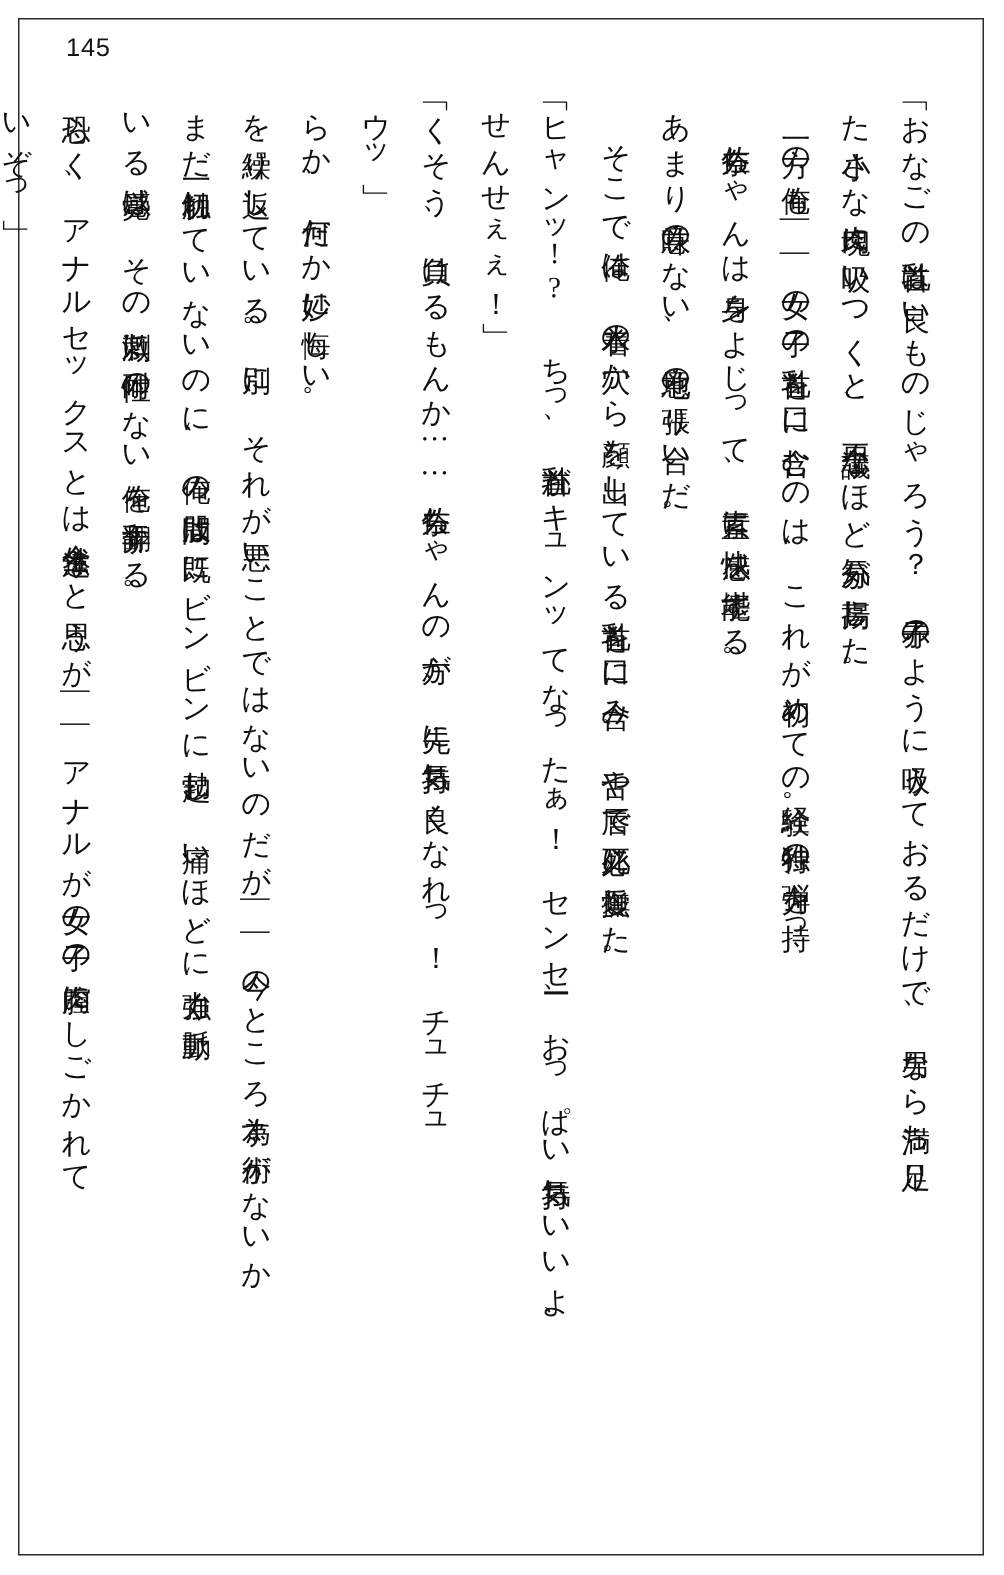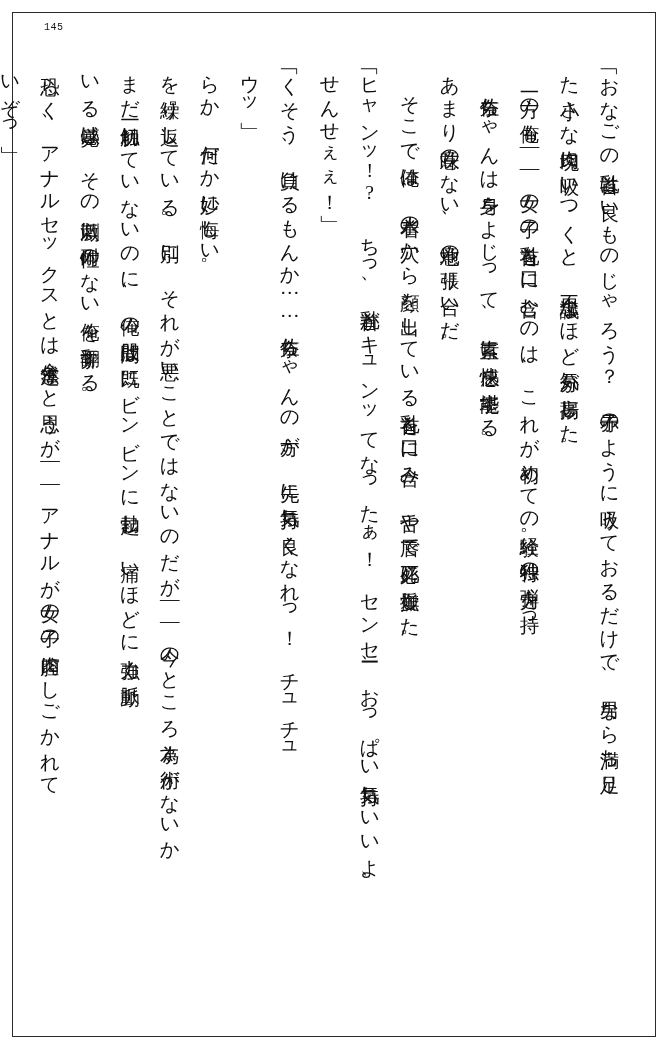--- a/index.html
+++ b/index.html
@@ -31,22 +31,22 @@
     width: 644px;
     height: 1025px;
     border: 1px solid #2b2b2b;
     box-sizing: border-box;
     pointer-events: none;
   }
   #page-number {
     position: absolute;
     left: 44px;
     top: 22px;
-    font-size: 10px;
-    font-family: Liberation Mono, monospace;
+    font-size: 17px;
+    font-family: Liberation Sans, sans-serif;
     letter-spacing: 0.5px;
     color: #151515;
   }
   
   #body-text {
     position: absolute;
     right: 40px;
     top: 62px;
     width: 580px;
     height: 940px;

